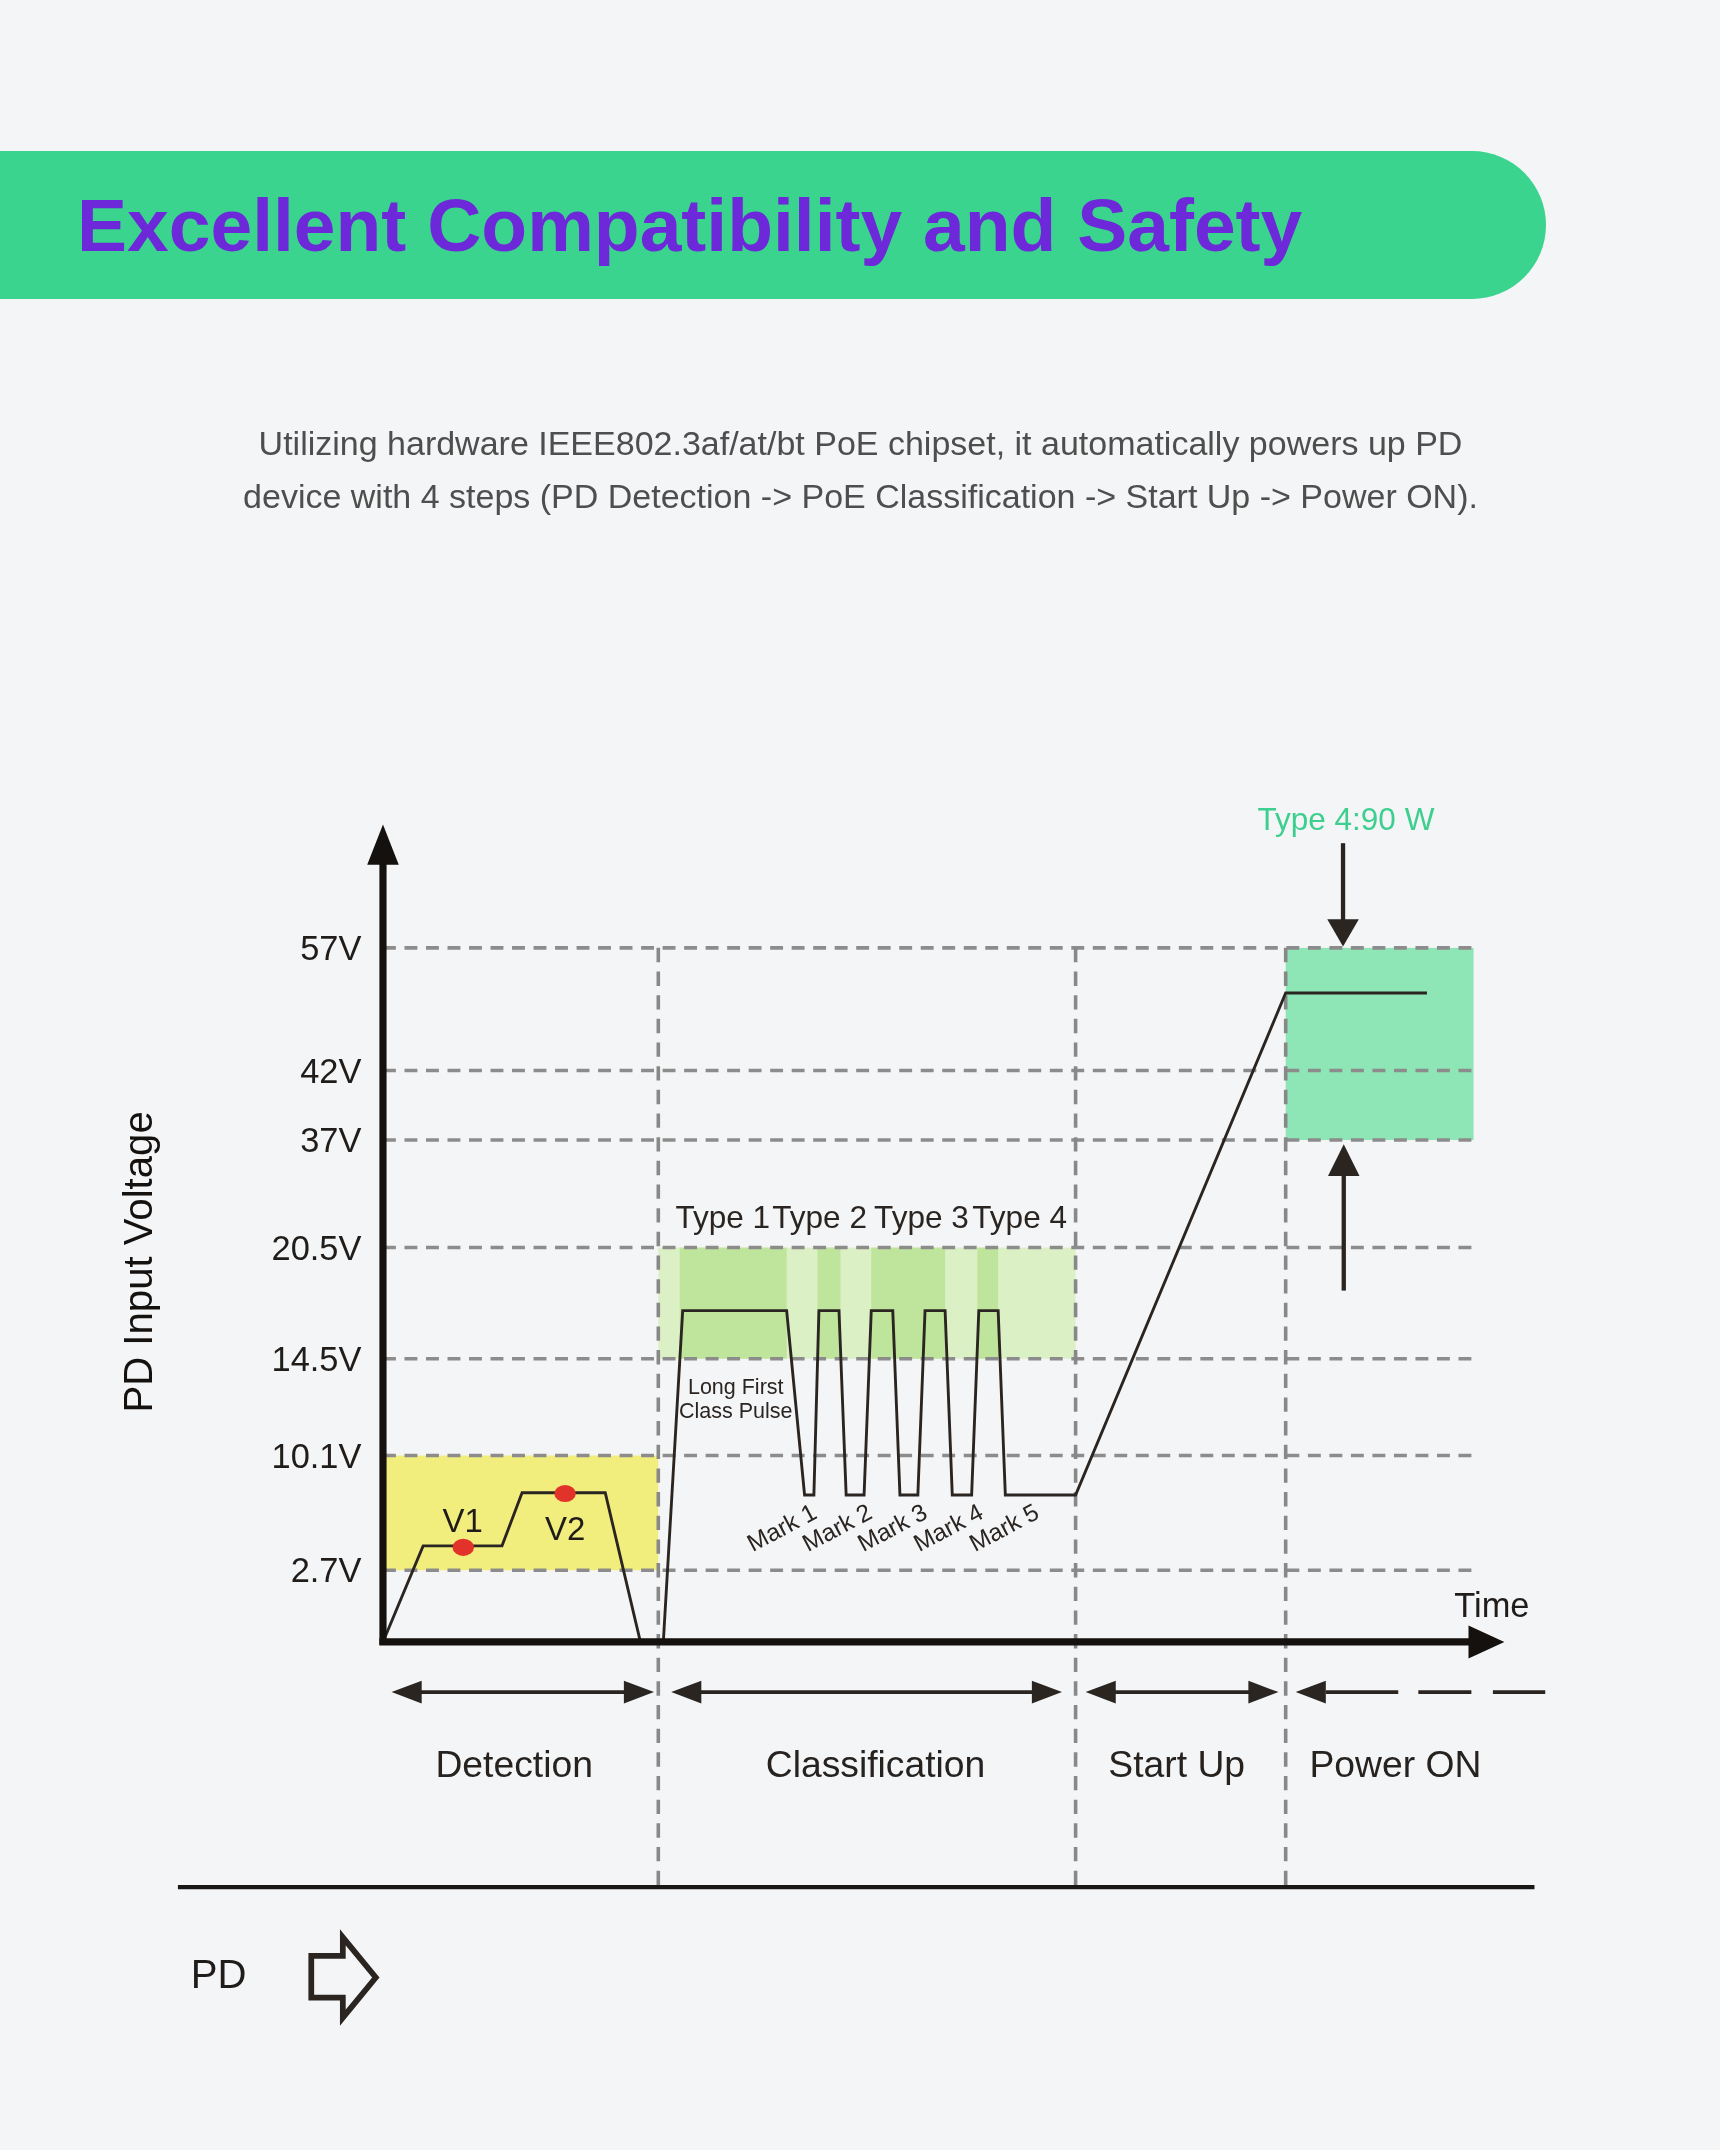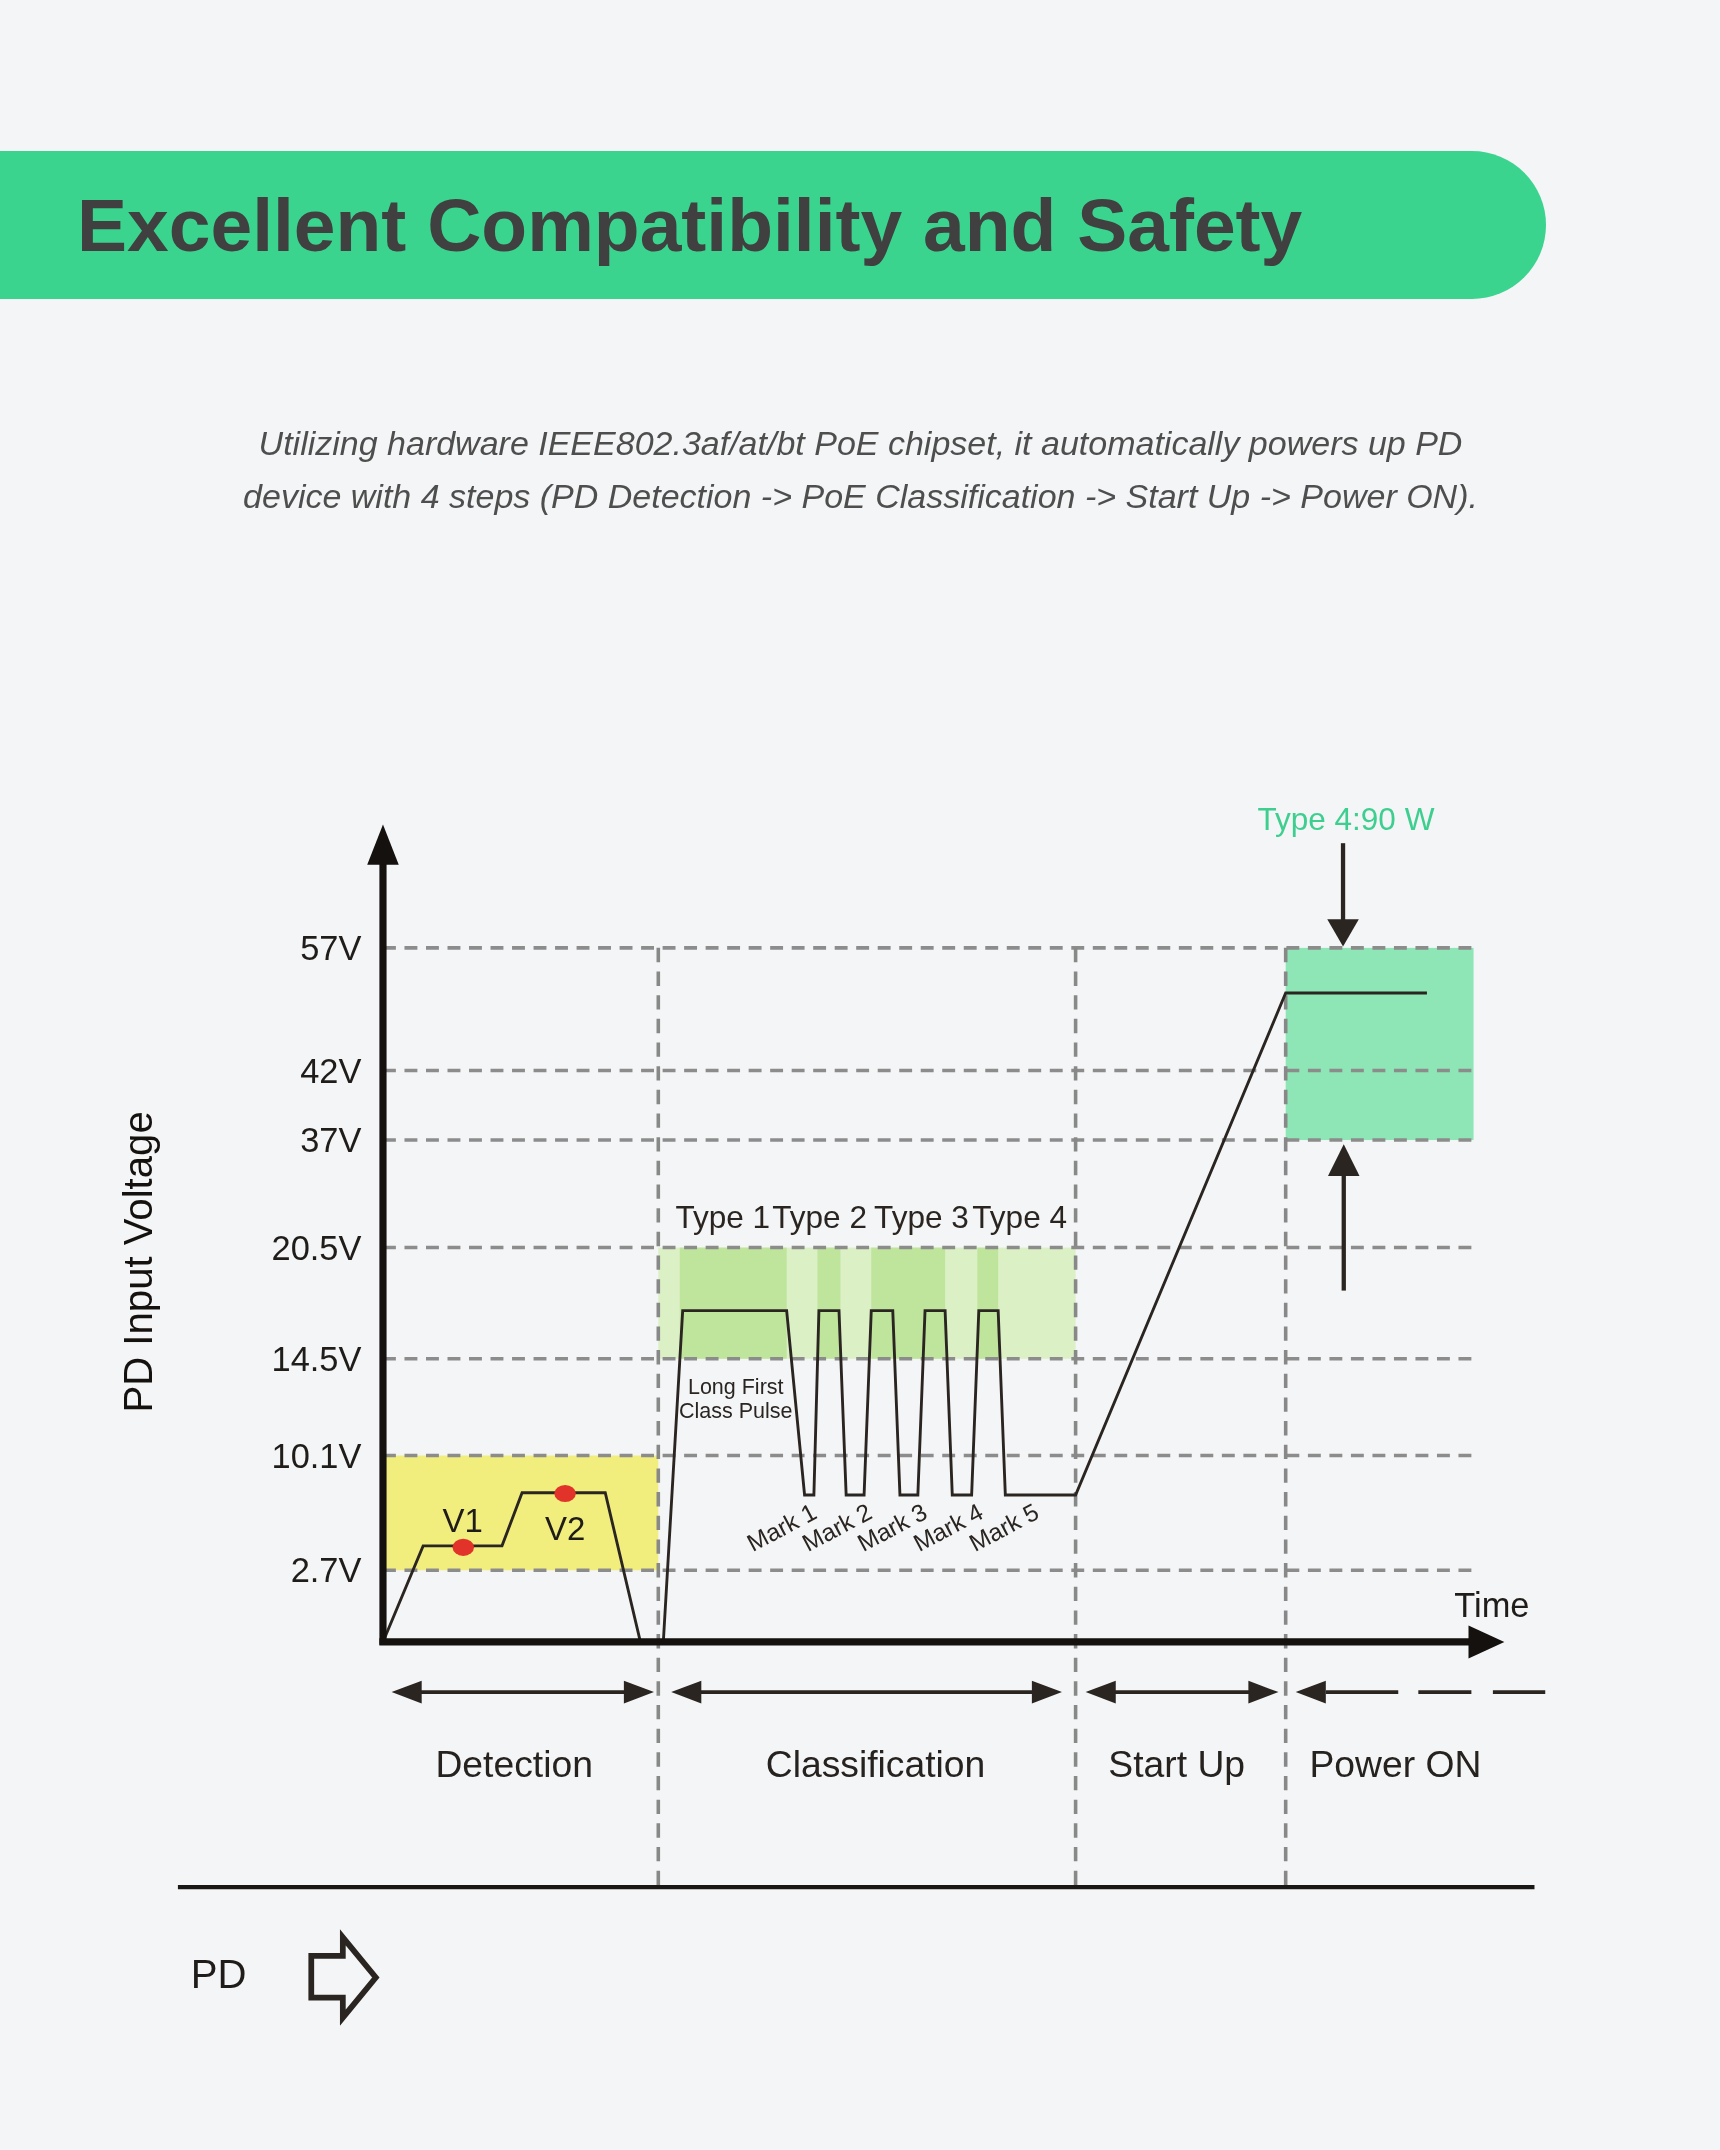--- a/index.html
+++ b/index.html
@@ -12,26 +12,26 @@
   }
   .page{position:absolute;inset:0;width:1721px;height:2151px;}
   .banner{
     position:absolute;left:0;top:151px;width:1546px;height:148px;
     background:#3ad48e;
     border-radius:0 74px 74px 0;
     display:flex;align-items:center;
   }
   .banner h1{
     margin:0 0 0 77px;
-    font-size:75px;font-weight:700;color:#404040;
+    font-size:75px;font-weight:700;color:#6d28d9;
     letter-spacing:0px;white-space:nowrap;
   }
   .intro{
     position:absolute;left:0;top:417px;width:1721px;
-    text-align:center;color:#4e4e4e;font-style:italic;
+    text-align:center;color:#4e4e4e;
   }
   .intro-line{
     font-size:34px;line-height:53px;white-space:nowrap;
   }
   svg.chart{position:absolute;left:0;top:0;width:1721px;height:2151px;}
   .tick{font-size:48px;fill:#1f1c1a;font-weight:500;}
   .axis-label{font-size:56px;fill:#14110f;font-weight:500;}
   .small-note{font-size:30px;fill:#2b2522;}
   .type-label{font-size:44px;fill:#2b2522;}
   .mark-label{font-size:34px;fill:#2b2522;}

